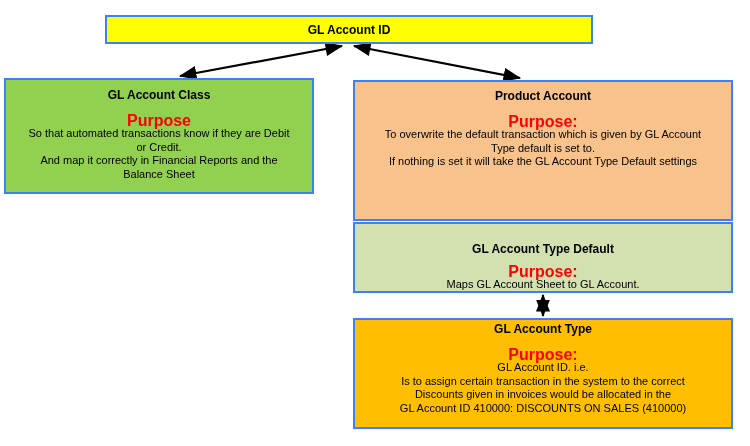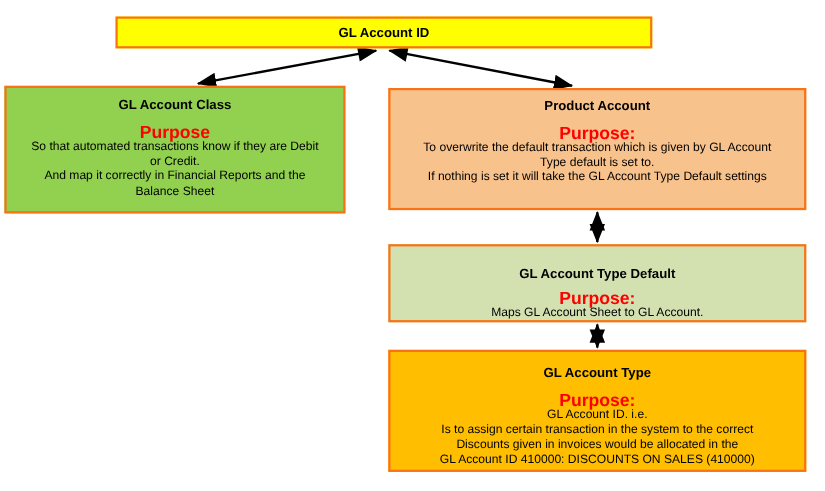--- a/index.html
+++ b/index.html
@@ -11,21 +11,21 @@
     position: relative;
     width: 750px;
     height: 446px;
     background: #ffffff;
     font-family: "Liberation Sans", sans-serif;
     overflow: hidden;
   }
   .node {
     position: absolute;
     box-sizing: border-box;
-    border: 2px solid #f97316;
+    border: 2px solid #3b82f6;
     text-align: center;
     color: #000000;
   }
   .node-title {
     font-weight: bold;
     font-size: 12px;
     line-height: 14px;
     display: block;
   }
   .purpose-label {
@@ -47,33 +47,33 @@
     left: 105px; top: 15px; width: 488px; height: 29px;
     background: #FFFF00;
     display: flex; align-items: center; justify-content: center;
   }
   #node-gl-account-class {
     left: 4px; top: 78px; width: 310px; height: 116px;
     background: #92D050;
     padding-top: 8px;
   }
   #node-product-account {
-    left: 353px; top: 80px; width: 380px; height: 111px;
+    left: 353px; top: 80px; width: 380px; height: 141px;
     background: #F8C28C;
     padding-top: 7px;
   }
   #node-gl-account-type-default {
     left: 353px; top: 222px; width: 380px; height: 71px;
     background: #D3E0B0;
     padding-top: 18px;
   }
   #node-gl-account-type {
     left: 353px; top: 318px; width: 380px; height: 111px;
     background: #FFBF00;
-    padding-top: 12px;
+    padding-top: 2px;
   }
   .spacer-sm { height: 12px; }
   .spacer-xs { height: 9px; }
 
   
   .connector {
     position: absolute;
     left: 0; top: 0;
     width: 750px; height: 446px;
     pointer-events: none;

